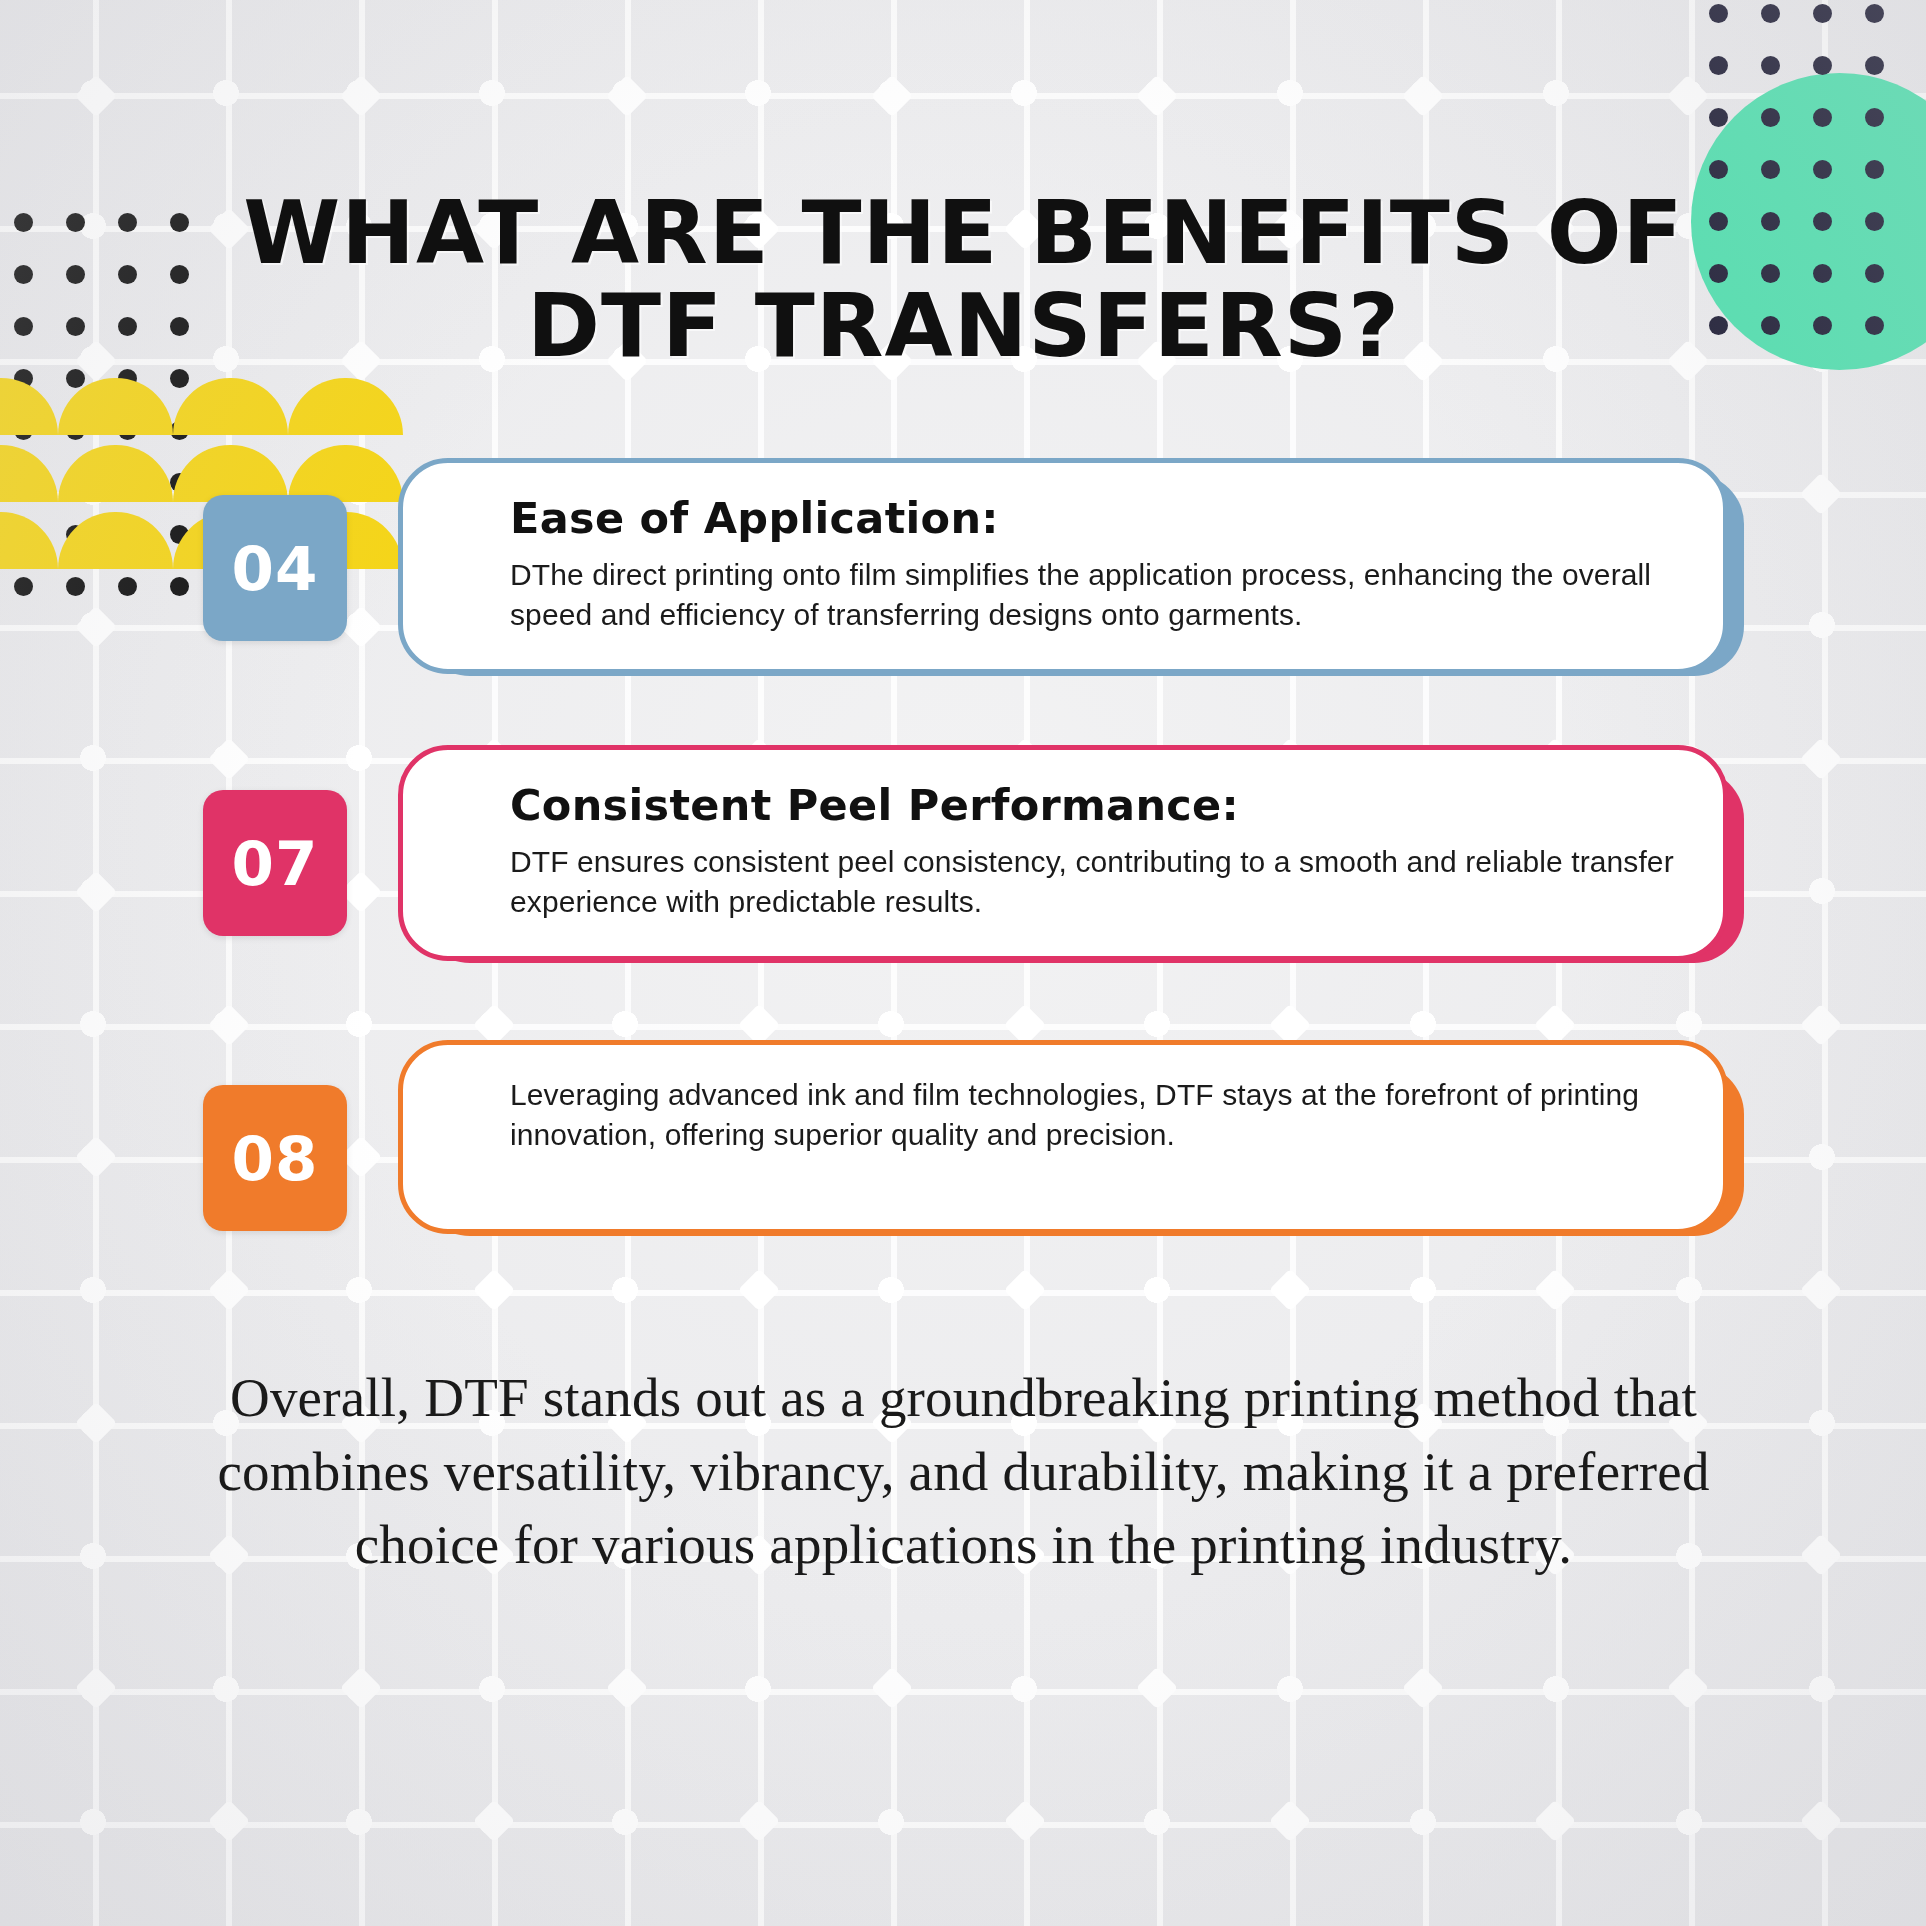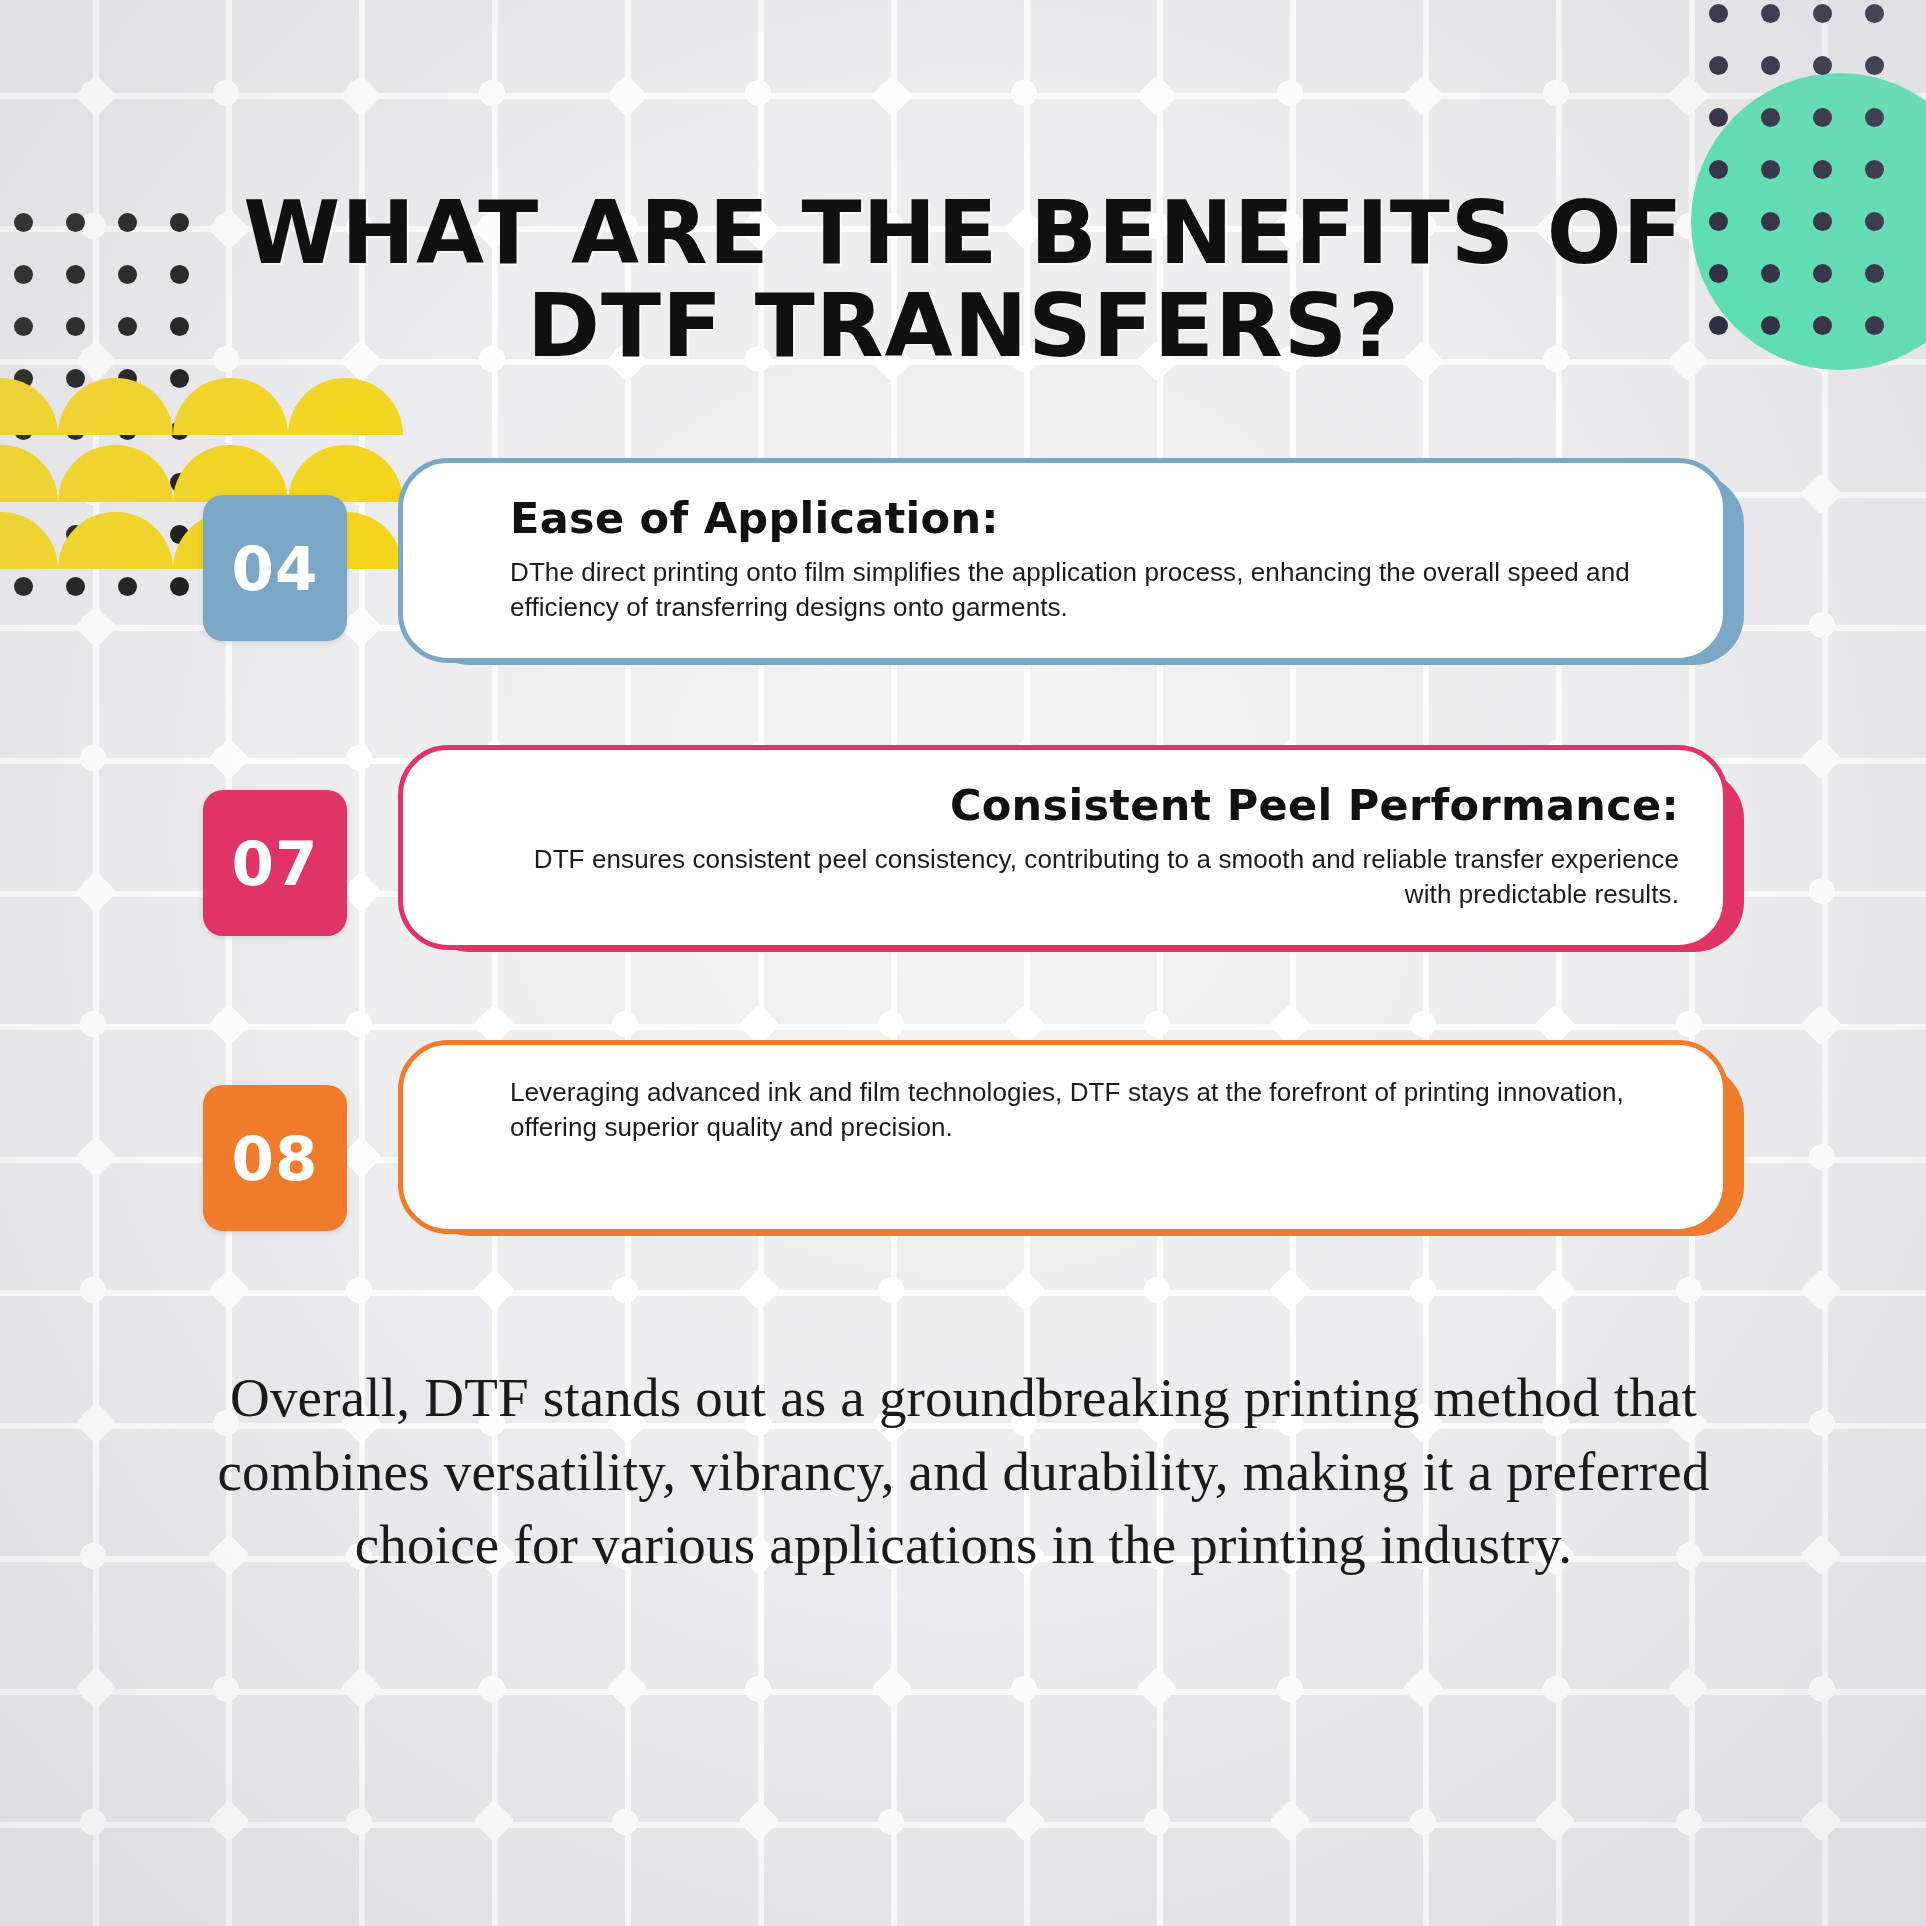--- a/index.html
+++ b/index.html
@@ -142,21 +142,21 @@
   }
   .card h3{
     font-family:"DejaVu Sans", sans-serif;
     font-size:43px;
     font-weight:bold;
     color:#111111;
     letter-spacing:0.3px;
     margin-bottom:12px;
   }
   .card p{
-    font-size:26px;
+    font-size:30px;
     line-height:1.33;
     color:#1b1b1b;
     letter-spacing:0.1px;
   }
 
   
   #summary{
     position:absolute;
     left:213px; top:1361px;
     width:1501px;
@@ -381,21 +381,21 @@
           <div class="card" style="border-color: rgb(123, 167, 199); margin-top: 8px;">
             <h3>Ease of Application:</h3>
             <p>DThe direct printing onto film simplifies the application process, enhancing the overall speed and efficiency of transferring designs onto garments.</p>
           </div>
         </div>
       </div>
       <div class="row">
         <div class="badge" style="background: rgb(224, 51, 103);">07</div>
         <div class="card-wrap">
           <div class="card-shadow" style="background: rgb(224, 51, 103);"></div>
-          <div class="card" style="border-color: rgb(224, 51, 103); text-align: right;">
+          <div class="card" style="border-color: rgb(224, 51, 103);">
             <h3>Consistent Peel Performance:</h3>
             <p>DTF ensures consistent peel consistency, contributing to a smooth and reliable transfer experience with predictable results.</p>
           </div>
         </div>
       </div>
       <div class="row">
         <div class="badge" style="background: rgb(240, 123, 43);">08</div>
         <div class="card-wrap">
           <div class="card-shadow" style="background: rgb(240, 123, 43);"></div>
           <div class="card" style="border-color: rgb(240, 123, 43);">

